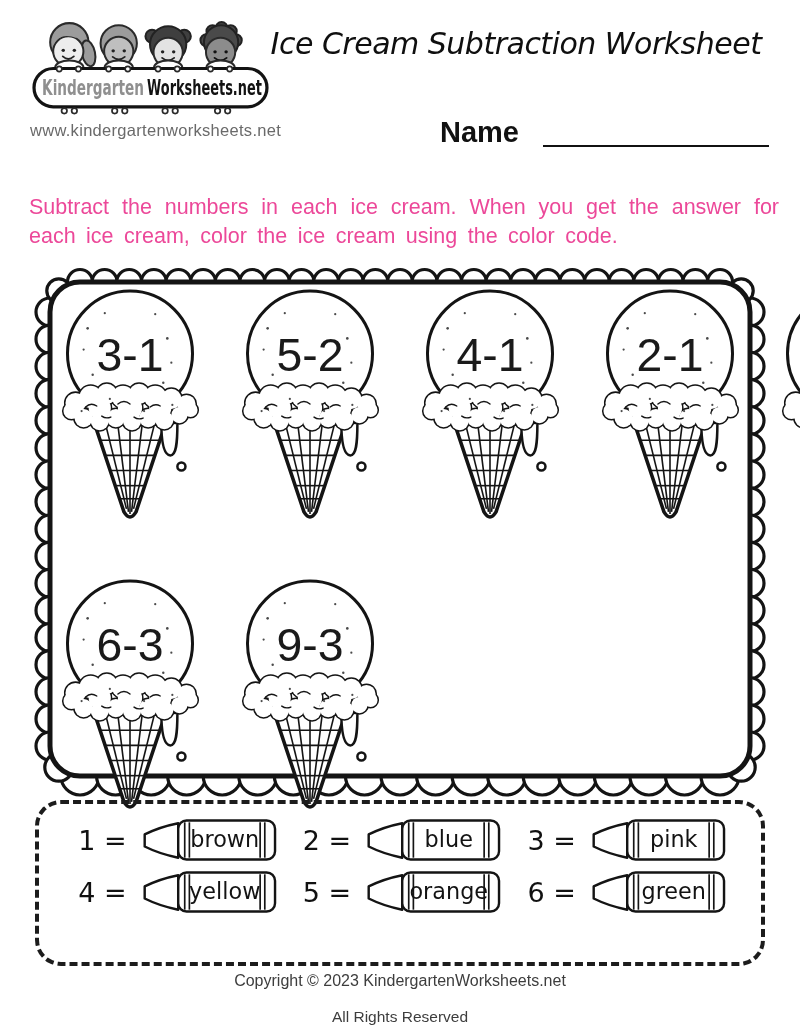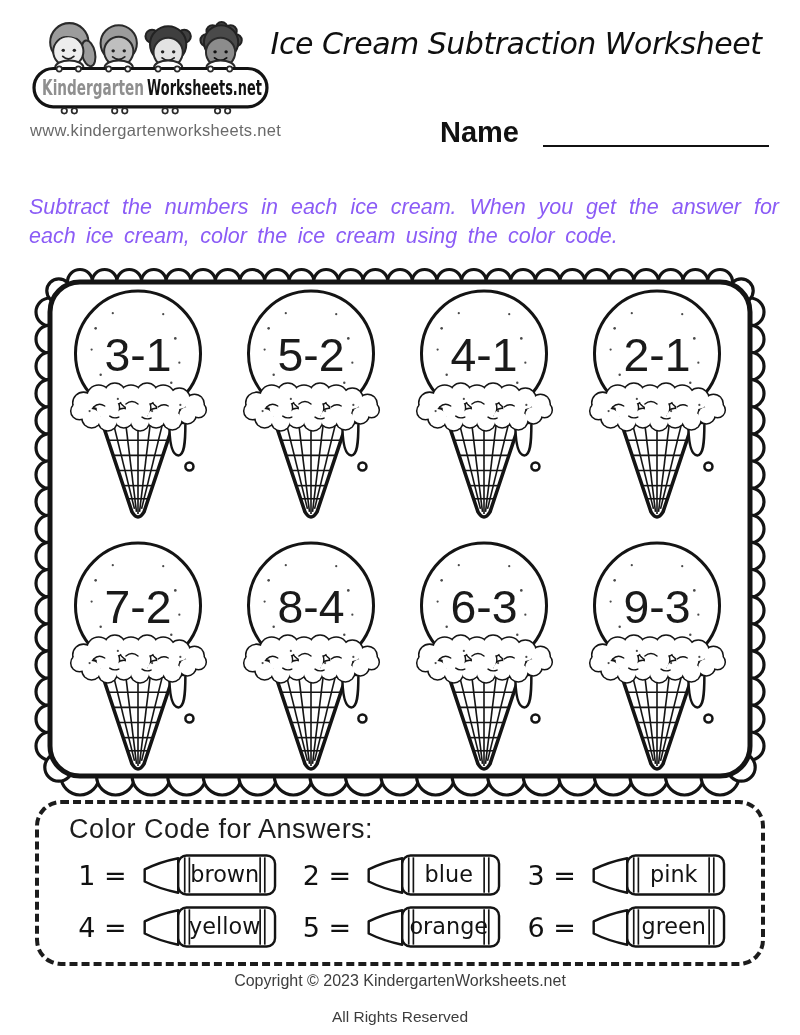--- a/index.html
+++ b/index.html
@@ -12,29 +12,29 @@
   .logo-url{position:absolute;left:30px;top:121px;font-size:16.5px;color:#6a6a6a;letter-spacing:.3px;}
   .title{
     position:absolute;left:266px;top:26px;width:500px;text-align:center;
     font-family:"DejaVu Sans",sans-serif;font-size:30px;letter-spacing:-.5px;color:#0f0f0f;font-style:italic;
   }
   .name-row{position:absolute;left:440px;top:118px;display:flex;align-items:flex-end;gap:24px;}
   .name-label{font-size:29px;font-weight:bold;color:#111;line-height:1;}
   .name-line{display:inline-block;width:226px;border-bottom:2.5px solid #111;height:26px;}
   .instructions{
     position:absolute;left:29px;top:193px;width:750px;
-    font-size:21.5px;line-height:1.33;color:#8b5cf6;text-align:justify;word-spacing:4.5px;font-style:italic;
+    font-size:21.5px;line-height:1.33;color:#ec4899;text-align:justify;word-spacing:4.5px;
   }
   
   .main-box{position:absolute;left:35px;top:266px;width:730px;height:532px;}
   .frame-svg{position:absolute;left:0;top:0;width:730px;height:532px;overflow:visible;}
   .ice-grid{
-    position:absolute;left:16px;top:20px;width:692px;
-    display:grid;grid-template-columns:repeat(4,1fr);grid-template-rows:252px 252px;
-    justify-items:center;align-items:start;
+    position:absolute;left:24px;top:20px;width:692px;
+    display:grid;grid-template-columns:repeat(6,1fr);grid-template-rows:252px 252px;
+    justify-items:center;align-items:start;gap:38px;
   }
   .ice-svg{width:142px;height:242px;display:block;}
   .prob{
     font-family:"Liberation Sans",sans-serif;font-size:46px;fill:#1a1a1a;
     text-anchor:middle;
   }
   
   .color-box{
     position:absolute;left:35px;top:800px;width:730px;height:166px;box-sizing:border-box;
     border:4px dashed #1c1c1c;border-radius:26px;padding:8px 20px 6px 28px;
@@ -344,21 +344,20 @@
           <text class="prob" x="70" y="84">6-3</text>
         </svg>
       <svg class="ice-svg" viewBox="0 0 140 240">
           <use href="#ic"></use>
           <text class="prob" x="70" y="84">9-3</text>
         </svg>
     </div>
   </div>
 
   <div class="color-box">
-    <div class="cc-title">Color Code for Answers:</div>
     <div class="cc-grid">
       <div class="entry">
         <span class="entry-num">1 =</span>
         <svg class="crayon-svg" viewBox="0 0 152 58">
             <use href="#crayon-shape"></use>
             <text class="cray-label" x="94" y="37">brown</text>
           </svg>
       </div>
       <div class="entry">
         <span class="entry-num">2 =</span>

